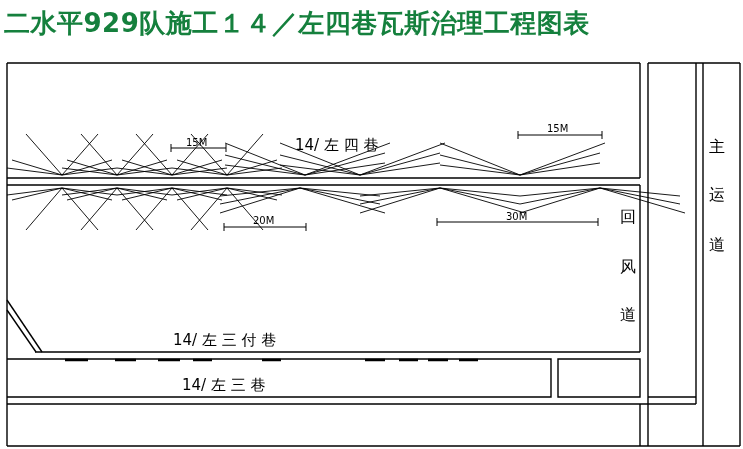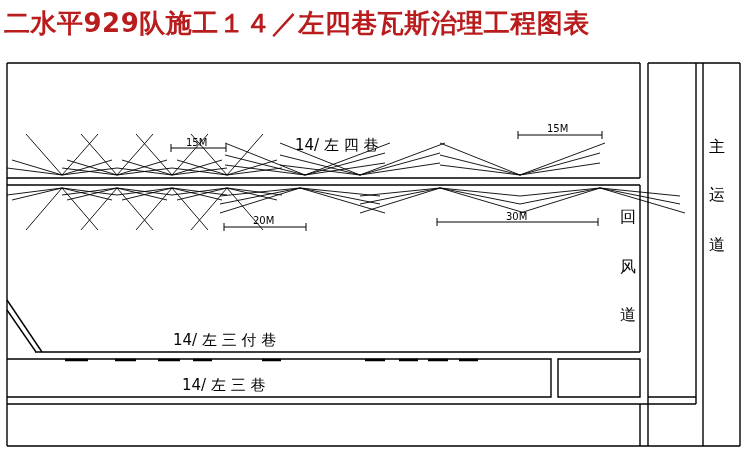--- a/index.html
+++ b/index.html
@@ -1,17 +1,17 @@
 <!DOCTYPE html>
 <html><head>
 <meta charset="utf-8">
 <style>
   html, body { margin:0; padding:0; background:#ffffff; }
   body { width:743px; height:449px; position:relative; overflow:hidden; font-family:"DejaVu Sans", sans-serif; }
-  .title { position:absolute; left:4px; top:6px; font-size:26px; font-weight:bold; color:#b91c1c; letter-spacing:0.5px; white-space:nowrap; font-family:"DejaVu Sans", sans-serif; }
+  .title { position:absolute; left:4px; top:6px; font-size:26px; font-weight:bold; color:#15803d; letter-spacing:0.5px; white-space:nowrap; font-family:"DejaVu Sans", sans-serif; }
   svg { position:absolute; left:0; top:0; }
   .lbl { font-family:"DejaVu Sans", sans-serif; fill:#000; }
 </style>
 </head>
 <body>
 
 <div class="title">二水平929队施工１４／左四巷瓦斯治理工程图表</div>
 
 <svg width="743" height="449" viewBox="0 0 743 449">
   <g stroke="#000" stroke-width="1.4" fill="none">

